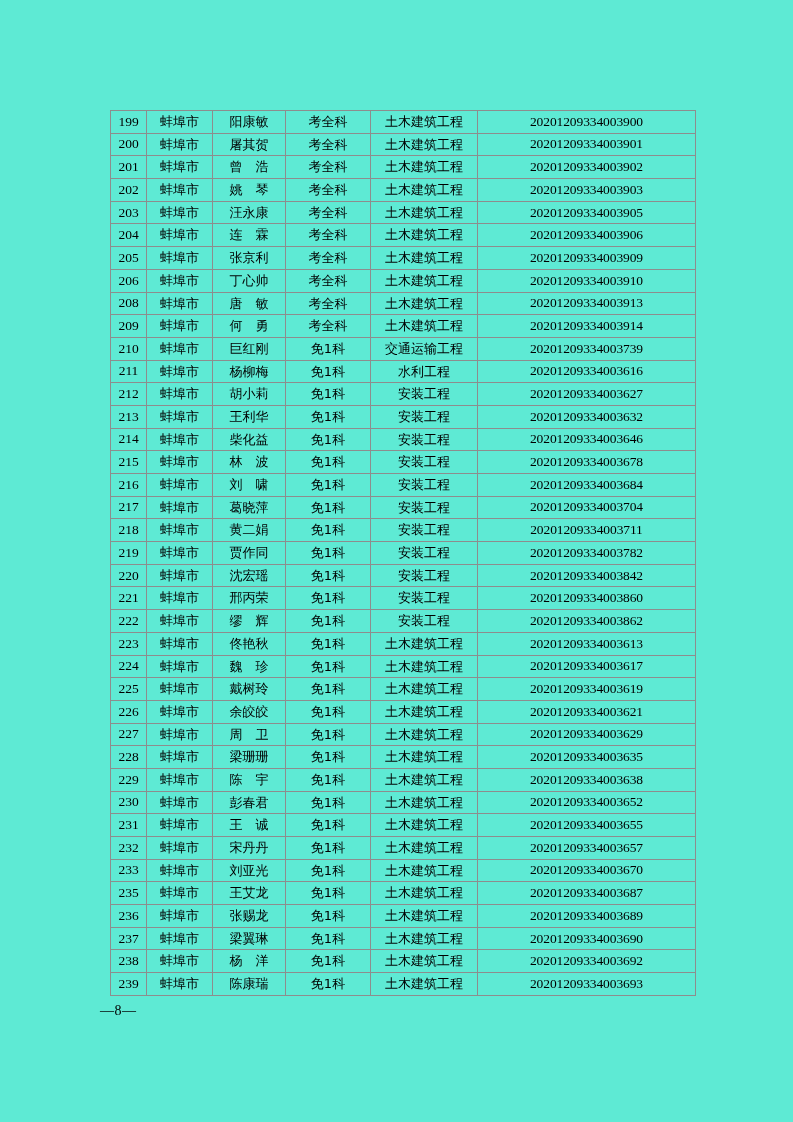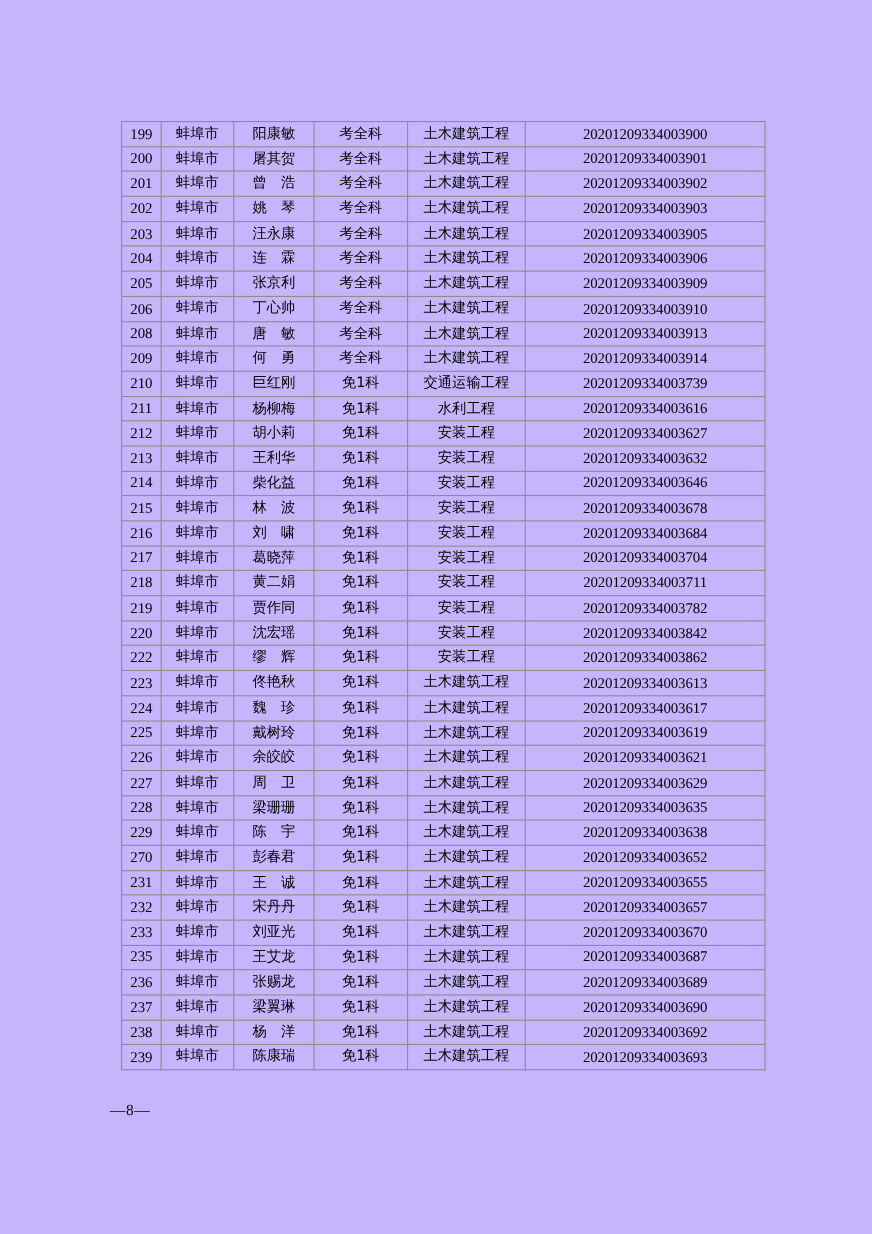--- a/index.html
+++ b/index.html
@@ -15,21 +15,21 @@
     font-family: "Liberation Serif", "DejaVu Serif", serif;
     color: #000000;
     overflow: hidden;
   }
   .page {
     position: absolute;
     left: 0;
     top: 0;
     width: 793px;
     height: 1122px;
-    background: #c4b5fd;
+    background: #5eead4;
   }
   .table-wrap {
     position: absolute;
     left: 110px;
     top: 110px;
     width: 585px;
   }
   table.roster {
     border-collapse: collapse;
     width: 585px;
@@ -264,20 +264,28 @@
           </tr>
           <tr>
             <td class="cell-seq">220</td>
             <td class="cell-city">蚌埠市</td>
             <td class="cell-name">沈宏瑶</td>
             <td class="cell-type">免1科</td>
             <td class="cell-major">安装工程</td>
             <td class="cell-id">20201209334003842</td>
           </tr>
           <tr>
+            <td class="cell-seq">221</td>
+            <td class="cell-city">蚌埠市</td>
+            <td class="cell-name">邢丙荣</td>
+            <td class="cell-type">免1科</td>
+            <td class="cell-major">安装工程</td>
+            <td class="cell-id">20201209334003860</td>
+          </tr>
+          <tr>
             <td class="cell-seq">222</td>
             <td class="cell-city">蚌埠市</td>
             <td class="cell-name spaced">缪<span class="ch-gap"></span>辉</td>
             <td class="cell-type">免1科</td>
             <td class="cell-major">安装工程</td>
             <td class="cell-id">20201209334003862</td>
           </tr>
           <tr>
             <td class="cell-seq">223</td>
             <td class="cell-city">蚌埠市</td>
@@ -328,21 +336,21 @@
           </tr>
           <tr>
             <td class="cell-seq">229</td>
             <td class="cell-city">蚌埠市</td>
             <td class="cell-name spaced">陈<span class="ch-gap"></span>宇</td>
             <td class="cell-type">免1科</td>
             <td class="cell-major">土木建筑工程</td>
             <td class="cell-id">20201209334003638</td>
           </tr>
           <tr>
-            <td class="cell-seq">270</td>
+            <td class="cell-seq">230</td>
             <td class="cell-city">蚌埠市</td>
             <td class="cell-name">彭春君</td>
             <td class="cell-type">免1科</td>
             <td class="cell-major">土木建筑工程</td>
             <td class="cell-id">20201209334003652</td>
           </tr>
           <tr>
             <td class="cell-seq">231</td>
             <td class="cell-city">蚌埠市</td>
             <td class="cell-name spaced">王<span class="ch-gap"></span>诚</td>

